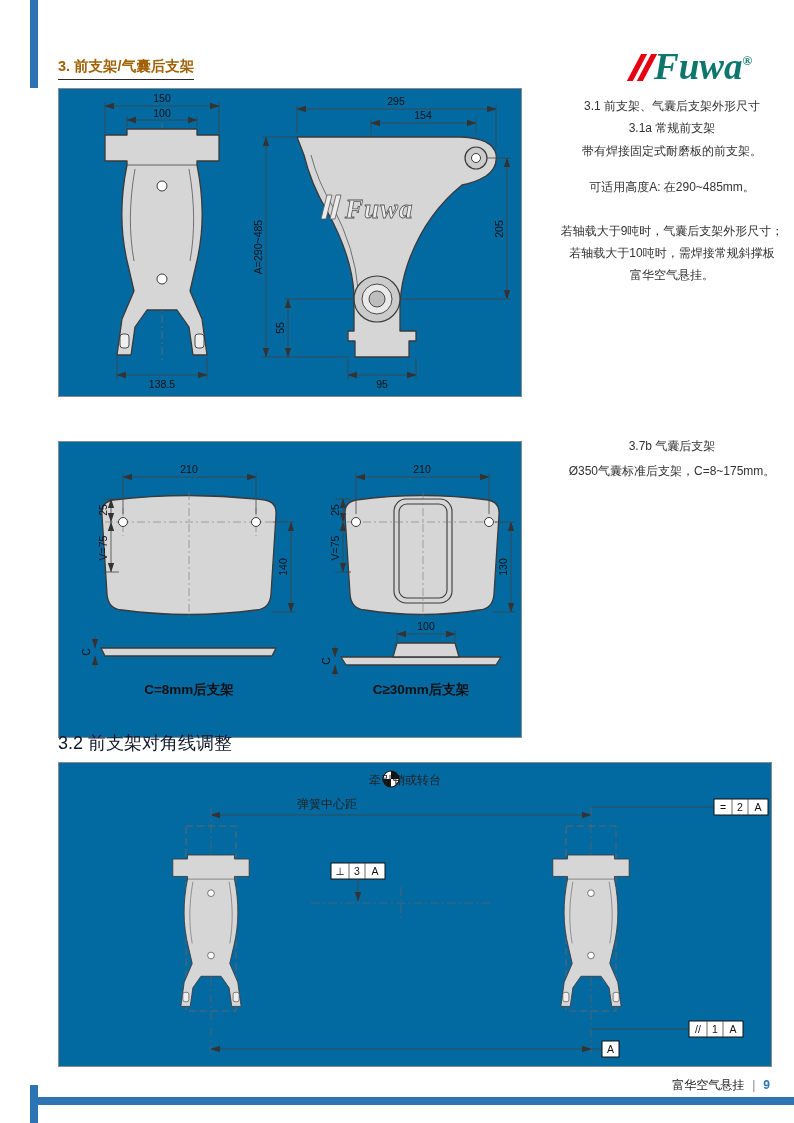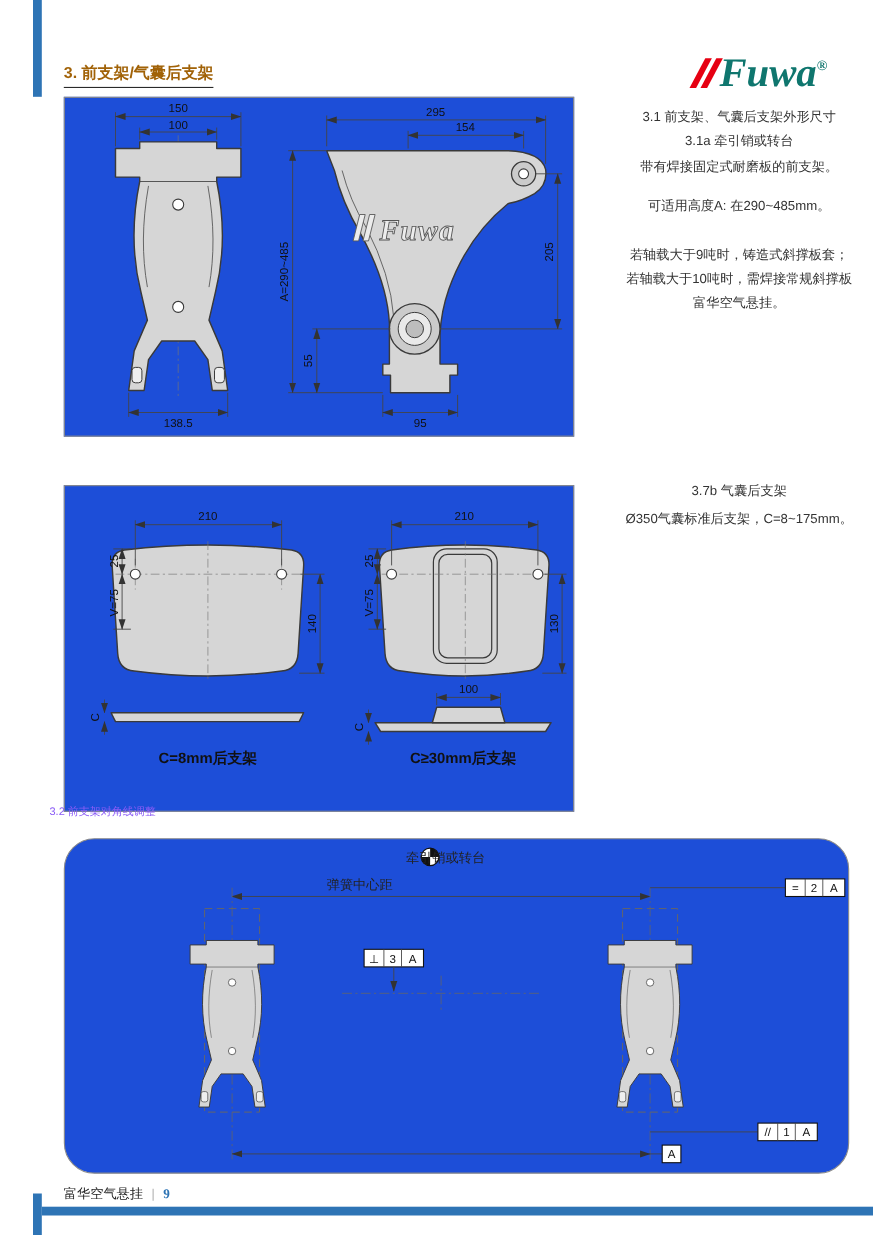--- a/index.html
+++ b/index.html
@@ -8,27 +8,27 @@
   #bar-tl{left:30px;top:0;width:8px;height:88px;}
   #bar-bl{left:30px;top:1085px;width:8px;height:38px;}
   #bar-bh{left:38px;top:1097px;width:756px;height:8px;}
   .logo{position:absolute;left:634px;top:18px;color:#0f766e;font-family:"Liberation Serif",serif;
         font-style:italic;font-weight:bold;font-size:37px;white-space:nowrap;margin-top:27px;}
   .slash{display:inline-block;width:6px;height:27px;background:#e60012;transform:skewX(-28deg);
          margin-right:4px;vertical-align:-2px;}
   .logo-reg{font-size:13px;font-style:normal;vertical-align:14px;}
   .sec-title{position:absolute;left:58px;top:57px;font-size:14.5px;font-weight:bold;color:#a16207;
              border-bottom:1px solid #2a2a2a;padding-bottom:3px;}
-  .sec-sub{position:absolute;left:45px;top:731px;font-size:10px;color:#8b5cf6;}
-  .box{position:absolute;border:1px solid #8a8a8a;background:#1d4ed8;}
+  .sec-sub{position:absolute;left:58px;top:731px;font-size:18px;color:#0f172a;}
+  .box{position:absolute;border:1px solid #8a8a8a;background:#0369a1;}
   #box1{left:58px;top:88px;width:462px;height:307px;}
   #box2{left:58px;top:425px;width:462px;height:295px;margin-top:16px;}
-  #box3{left:58px;top:762px;width:712px;height:303px;border-radius:28px;}
+  #box3{left:58px;top:762px;width:712px;height:303px;}
   .note{position:absolute;left:553px;width:238px;font-size:12px;color:#333;white-space:nowrap;text-align:center;}
-  .footer{position:absolute;left:58px;top:1077px;width:712px;font-size:12px;color:#222;font-family:Liberation Serif, serif;}
+  .footer{position:absolute;left:58px;top:1077px;width:712px;text-align:right;font-size:12px;color:#222;}
   .footer .sep{margin:0 8px;color:#888;}
   .footer .pg{color:#2e74b5;font-weight:bold;}
   
   svg{font-family:"Liberation Sans",sans-serif;display:block;}
   svg line{stroke:#444;stroke-width:0.8;}
   svg text{font-size:10.5px;fill:#111;text-anchor:middle;}
   .part{fill:#d6d6d6;stroke:#3a3a3a;stroke-width:1.3;stroke-linejoin:round;}
   .inner{stroke:#555;stroke-width:0.8;fill:none;}
   .inner2{fill:none;stroke:#3a3a3a;stroke-width:1.1;}
   .hole{fill:#fff;stroke:#3a3a3a;stroke-width:1;}
@@ -150,24 +150,24 @@
       <line x1="289" y1="270" x2="289" y2="290"></line>
       <line x1="357" y1="270" x2="357" y2="290"></line>
       <line class="dim" x1="289" y1="286" x2="357" y2="286"></line>
       <text x="323" y="299">95</text>
     </g>
   </g>
 </svg>
 </div>
 
 <div class="note" style="top:98px">3.1 前支架、气囊后支架外形尺寸</div>
-<div class="note" style="top:120px">3.1a 牵引销或转台</div>
+<div class="note" style="top:120px">3.1a 常规前支架</div>
 <div class="note" style="top:143px">带有焊接固定式耐磨板的前支架。</div>
 <div class="note" style="top:179px">可适用高度A: 在290~485mm。</div>
-<div class="note" style="top:223px">若轴载大于9吨时，铸造式斜撑板套；</div>
+<div class="note" style="top:223px">若轴载大于9吨时，气囊后支架外形尺寸；</div>
 <div class="note" style="top:245px">若轴载大于10吨时，需焊接常规斜撑板</div>
 <div class="note" style="top:267px">富华空气悬挂。</div>
 
 <div class="box" id="box2">
 <svg viewBox="0 0 460 293" width="460" height="293">
 
   <g>
     <path class="part" d="M54,58 Q130,49 206,58 Q218,60 217,73 L212,152 Q211,167 197,168 Q130,177 63,168 Q49,167 48,152 L43,73 Q42,60 54,58 Z"></path>
     <line class="cl" x1="46" y1="80" x2="214" y2="80"></line>
     <line class="cl" x1="130" y1="50" x2="130" y2="176"></line>

